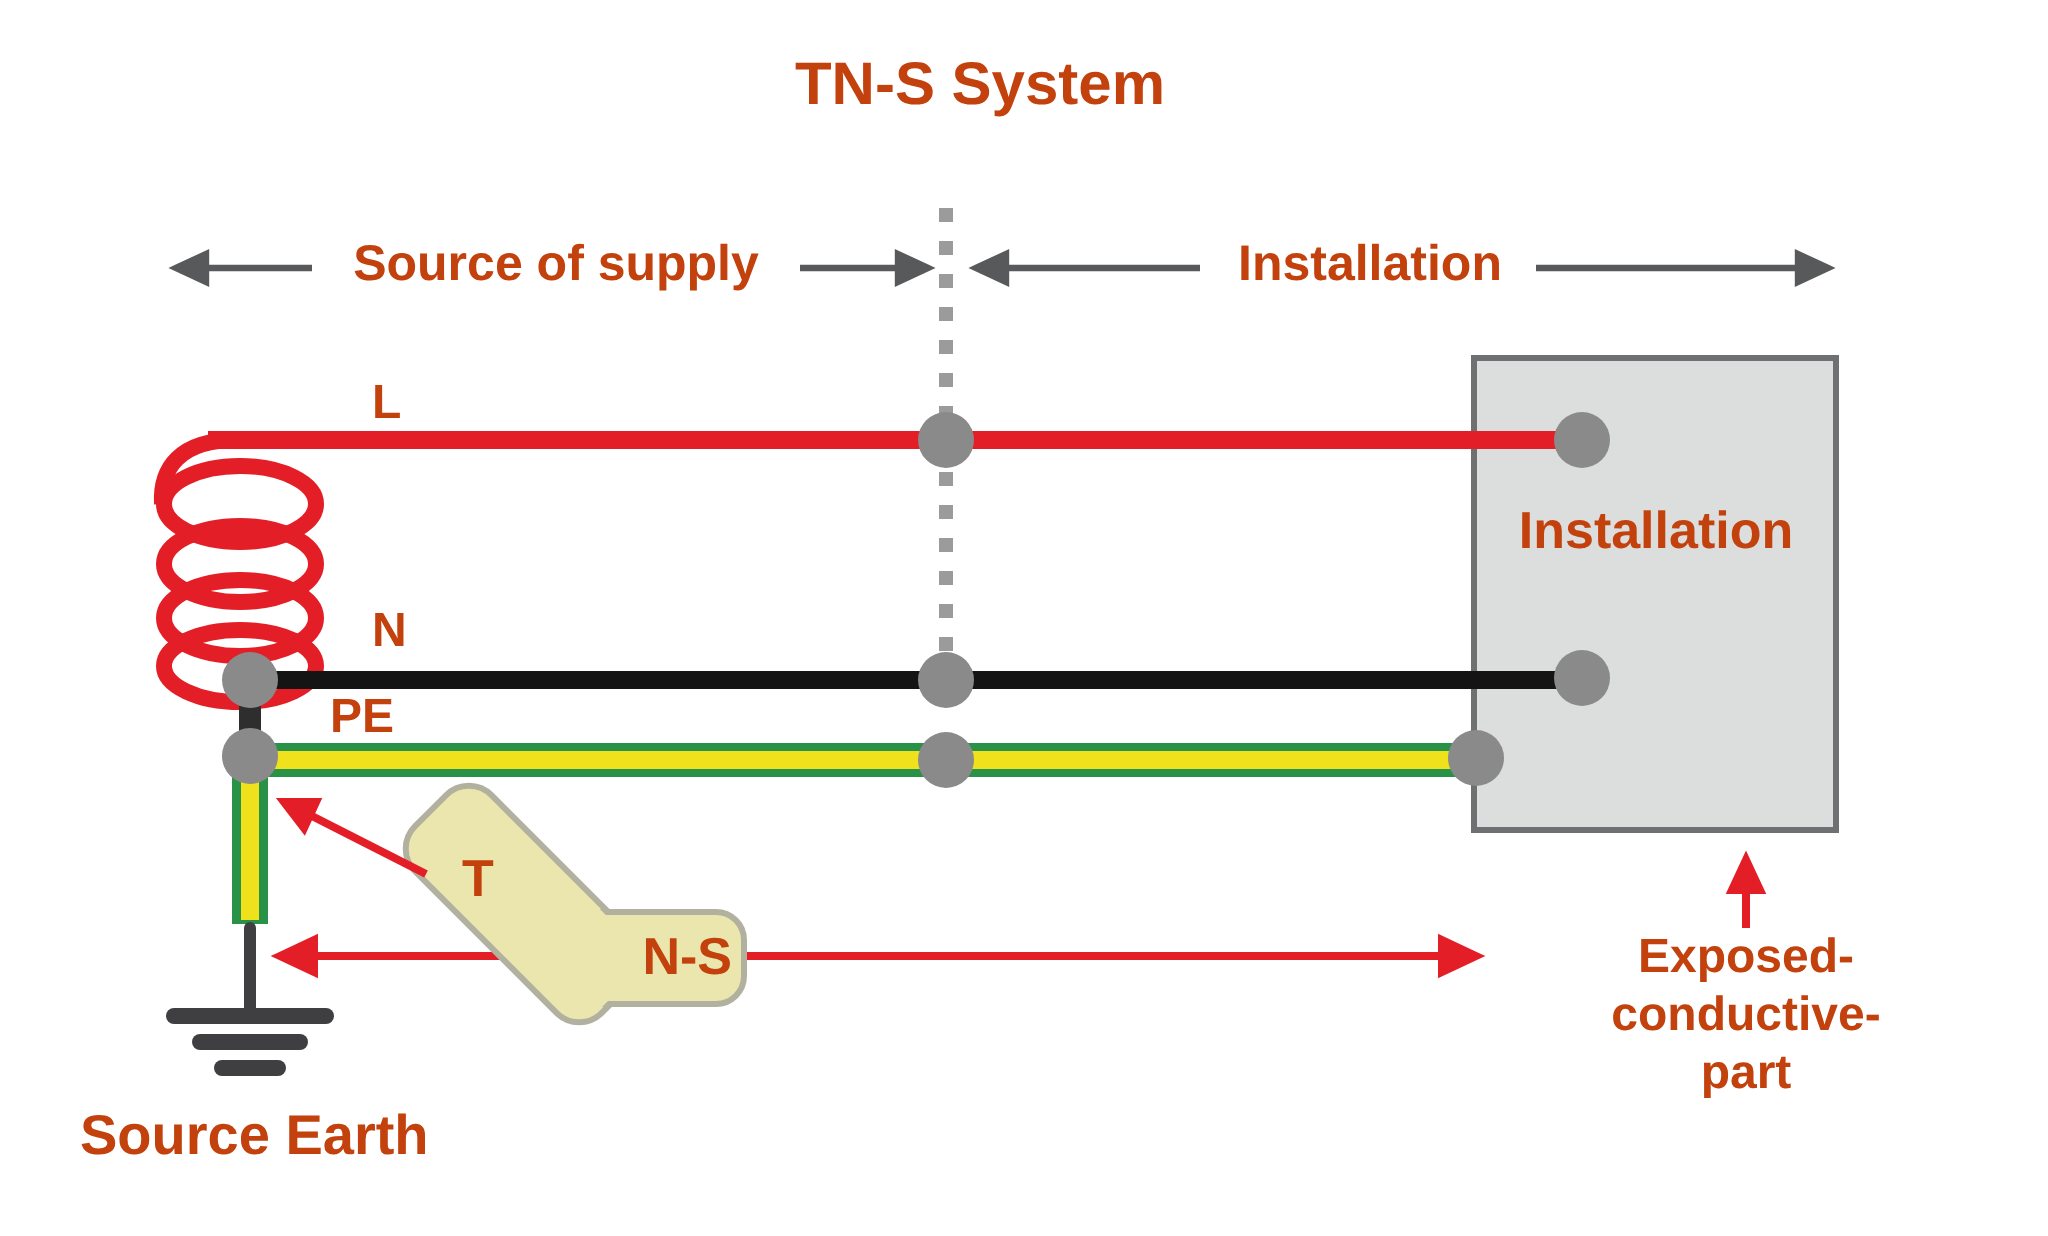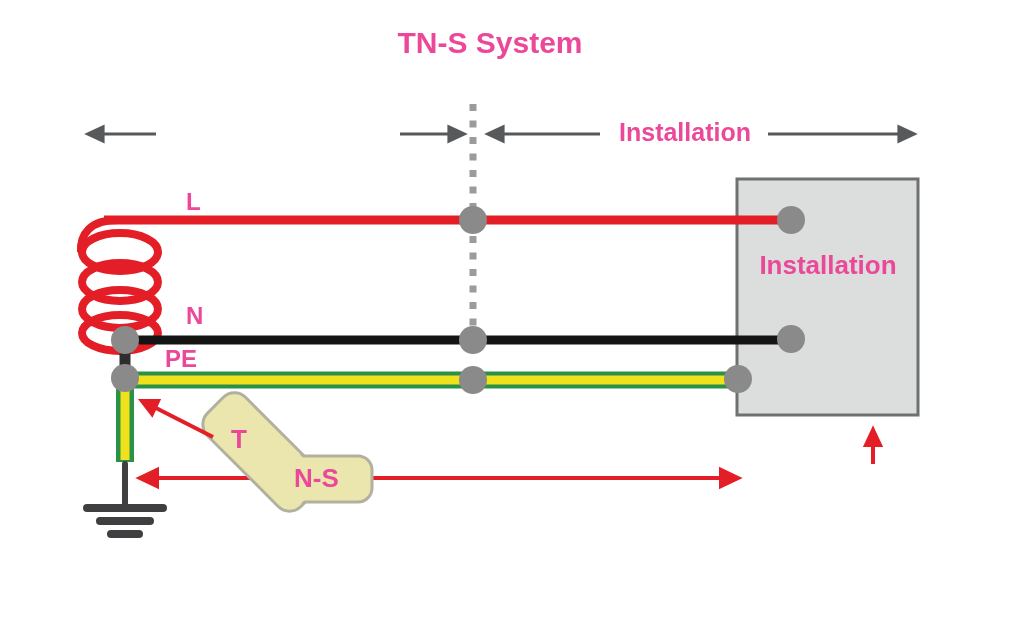--- a/index.html
+++ b/index.html
@@ -7,39 +7,39 @@
   .stage {
     position: relative;
     width: 1024px;
     height: 618px;
     background: #ffffff;
     overflow: hidden;
   }
   .stage svg { position: absolute; left: 0; top: 0; }
   .txt {
     position: absolute;
-    color: #ec4899;
+    color: #c2410c;
     font-weight: 700;
     white-space: nowrap;
   }
   .title { font-size: 30px; left: 340px; top: 26px; width: 300px; text-align: center; }
   .section-label { font-size: 25px; top: 118px; }
   .section-left { left: 158px; width: 240px; text-align: center; }
   .section-right { left: 585px; width: 200px; text-align: center; }
   .wire-label { font-size: 24px; }
   .label-l  { left: 186px; top: 188px; }
   .label-n  { left: 186px; top: 302px; }
   .label-pe { left: 165px; top: 345px; }
   .equip-label {
     left: 742px; top: 250px; width: 172px;
     font-size: 26px; line-height: 30px; text-align: center;
     white-space: normal;
   }
   .tag-t  { left: 222px; top: 424px; width: 34px; text-align: center; font-size: 26px; }
-  .tag-ns { left: 294px; top: 463px; width: 72px; text-align: left; font-size: 26px; }
+  .tag-ns { left: 294px; top: 463px; width: 72px; text-align: right; font-size: 26px; }
   .earth-label { left: 40px; top: 552px; font-size: 28px; }
   .exposed-label {
     left: 793px; top: 464px; width: 160px;
     font-size: 24px; line-height: 29px; text-align: center;
     white-space: normal;
   }
 </style>
 </head>
 <body>
 
@@ -118,28 +118,35 @@
     <g stroke="#e31e26" stroke-width="4" fill="#e31e26">
       <line x1="213" y1="437" x2="154" y2="407"></line>
       <polygon points="142,401 158,401 152,414"></polygon>
       <line x1="873" y1="464" x2="873" y2="442"></line>
       <polygon points="873,430 866,445 880,445"></polygon>
     </g>
   </svg>
 
   <div class="txt title">TN-S System</div>
 
+  <div class="txt section-label section-left">Source of supply</div>
   <div class="txt section-label section-right">Installation</div>
 
   <div class="txt wire-label label-l">L</div>
   <div class="txt wire-label label-n">N</div>
   <div class="txt wire-label label-pe">PE</div>
 
   <div class="txt equip-label">
     <div>Installation</div>
   </div>
 
   <div class="txt tag-t">T</div>
   <div class="txt tag-ns">N-S</div>
 
+  <div class="txt earth-label">Source Earth</div>
 
+  <div class="txt exposed-label">
+    <div>Exposed-</div>
+    <div>conductive-</div>
+    <div>part</div>
+  </div>
 
 </div>
 
 </body></html>

